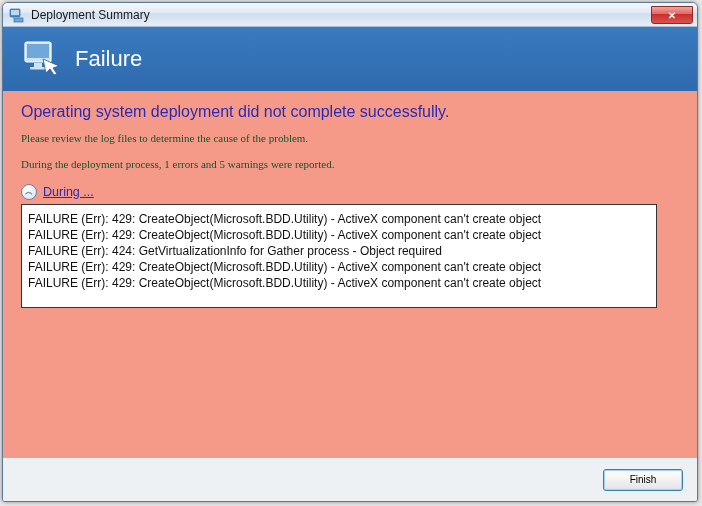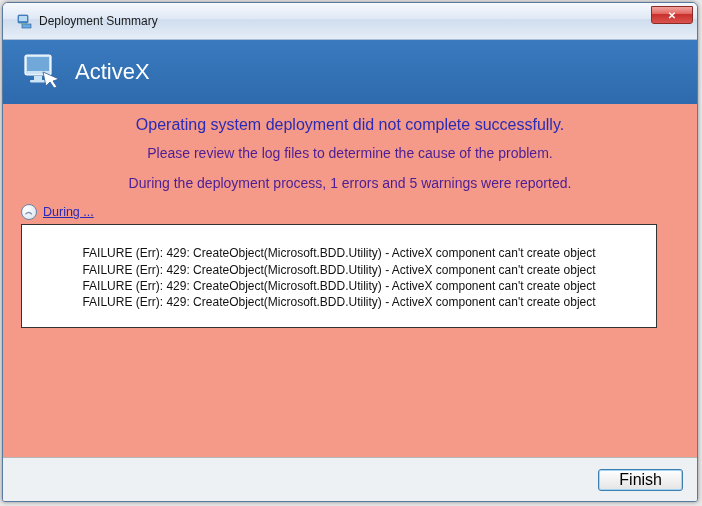--- a/index.html
+++ b/index.html
@@ -18,26 +18,26 @@
     margin: 2px;
     border: 1px solid #5a7aa0;
     border-radius: 6px 6px 3px 3px;
     background: #fff;
     box-shadow: 0 0 4px rgba(0,0,0,0.4);
     display: flex;
     flex-direction: column;
     overflow: hidden;
   }
   .titlebar {
-    height: 37px;
+    height: 24px;
     background: linear-gradient(to bottom, #f6f9fd 0%, #dfe8f5 45%, #cfddee 46%, #e6eef8 100%);
     border-bottom: 1px solid #a9bdd6;
     display: flex;
     align-items: center;
-    padding: 0 14px;
+    padding: 0 6px;
     position: relative;
   }
   .app-icon {
     width: 16px;
     height: 16px;
     margin-right: 6px;
   }
   .titlebar-text {
     font-size: 12px;
     color: #1a1a1a;
@@ -73,33 +73,33 @@
   .banner-icon { margin-right: 14px; }
   .banner-text {
     font-size: 22px;
     font-weight: 400;
   }
   .content {
     flex: 1;
     background: #f59a88;
     padding: 12px 18px 8px 18px;
     overflow: hidden;
-    text-align: center;
   }
   .headline {
     color: #2a2ab5;
     font-size: 16px;
     font-weight: 400;
     margin-bottom: 10px;
   }
   .instruct, .summary {
-    color: #4c1d95;
-    font-size: 14px;
+    color: #14532d;
+    font-size: 11px;
     margin-bottom: 12px;
     line-height: 1.3;
+    font-family: Liberation Serif, serif;
   }
   .details-row {
     display: flex;
     align-items: center;
     gap: 6px;
     margin-top: 8px;
     margin-bottom: 4px;
   }
   .chev-btn {
     width: 16px;
@@ -117,21 +117,21 @@
   }
   .details-label {
     color: #2a2ab5;
     font-size: 12.5px;
     text-decoration: underline;
     cursor: pointer;
   }
   .log-box {
     background: #fff;
     border: 1px solid #333;
-    padding: 20px 6px;
+    padding: 6px 6px;
     font-size: 12px;
     font-family: "Segoe UI", Tahoma, sans-serif;
     line-height: 1.35;
     color: #111;
     width: 636px;
     height: 104px;
     overflow: hidden;
   }
   .footer {
     height: 44px;
@@ -139,21 +139,21 @@
     background: #eef1f4;
     display: flex;
     align-items: center;
     justify-content: flex-end;
     padding-right: 14px;
     gap: 10px;
   }
   .btn {
     min-width: 80px;
     height: 22px;
-    font-size: 16px;
+    font-size: 10px;
     font-family: "Segoe UI", Tahoma, sans-serif;
     border: 1px solid #707070;
     border-radius: 3px;
     background: linear-gradient(to bottom, #fff, #e4e4e4);
     cursor: pointer;
     padding: 0 20px;
   }
   .btn.default {
     border: 1px solid #3c7fb1;
     box-shadow: 0 0 0 1px #a6d2f2 inset;
@@ -188,38 +188,39 @@
   <div class="banner">
     <span class="banner-icon">
       <svg width="40" height="40" viewBox="0 0 40 40">
         <rect x="4" y="5" width="26" height="20" rx="2" fill="#cde3f6" stroke="#fff" stroke-width="1.2"></rect>
         <rect x="6" y="7" width="22" height="14" fill="#6fa8d9"></rect>
         <rect x="13" y="26" width="8" height="4" fill="#cde3f6"></rect>
         <rect x="9" y="30" width="16" height="2.5" rx="1" fill="#cde3f6"></rect>
         <path d="M22 22 L38 29 L32 31 L36 37 L33 38 L29 32 L25 36 Z" fill="#fff" stroke="#2a5d99" stroke-width="0.8"></path>
       </svg>
     </span>
-    <span class="banner-text">ActiveX</span>
+    <span class="banner-text">Failure</span>
   </div>
 
   <div class="content">
     <div class="headline">Operating system deployment did not complete successfully.</div>
     <div class="instruct">Please review the log files to determine the cause of the problem.</div>
     <div class="summary">During the deployment process, 1 errors and 5 warnings were reported.</div>
 
     <div class="details-row">
       <div class="chev-btn">
         <span>︽</span>
       </div>
       <span class="details-label">During ...</span>
     </div>
 
     <div class="log-box">
       <div>FAILURE (Err): 429: CreateObject(Microsoft.BDD.Utility) - ActiveX component can't create object</div>
       <div>FAILURE (Err): 429: CreateObject(Microsoft.BDD.Utility) - ActiveX component can't create object</div>
+      <div>FAILURE (Err): 424: GetVirtualizationInfo for Gather process - Object required</div>
       <div>FAILURE (Err): 429: CreateObject(Microsoft.BDD.Utility) - ActiveX component can't create object</div>
       <div>FAILURE (Err): 429: CreateObject(Microsoft.BDD.Utility) - ActiveX component can't create object</div>
     </div>
   </div>
 
   <div class="footer">
     <button class="btn default">Finish</button>
   </div>
 
 </div>

